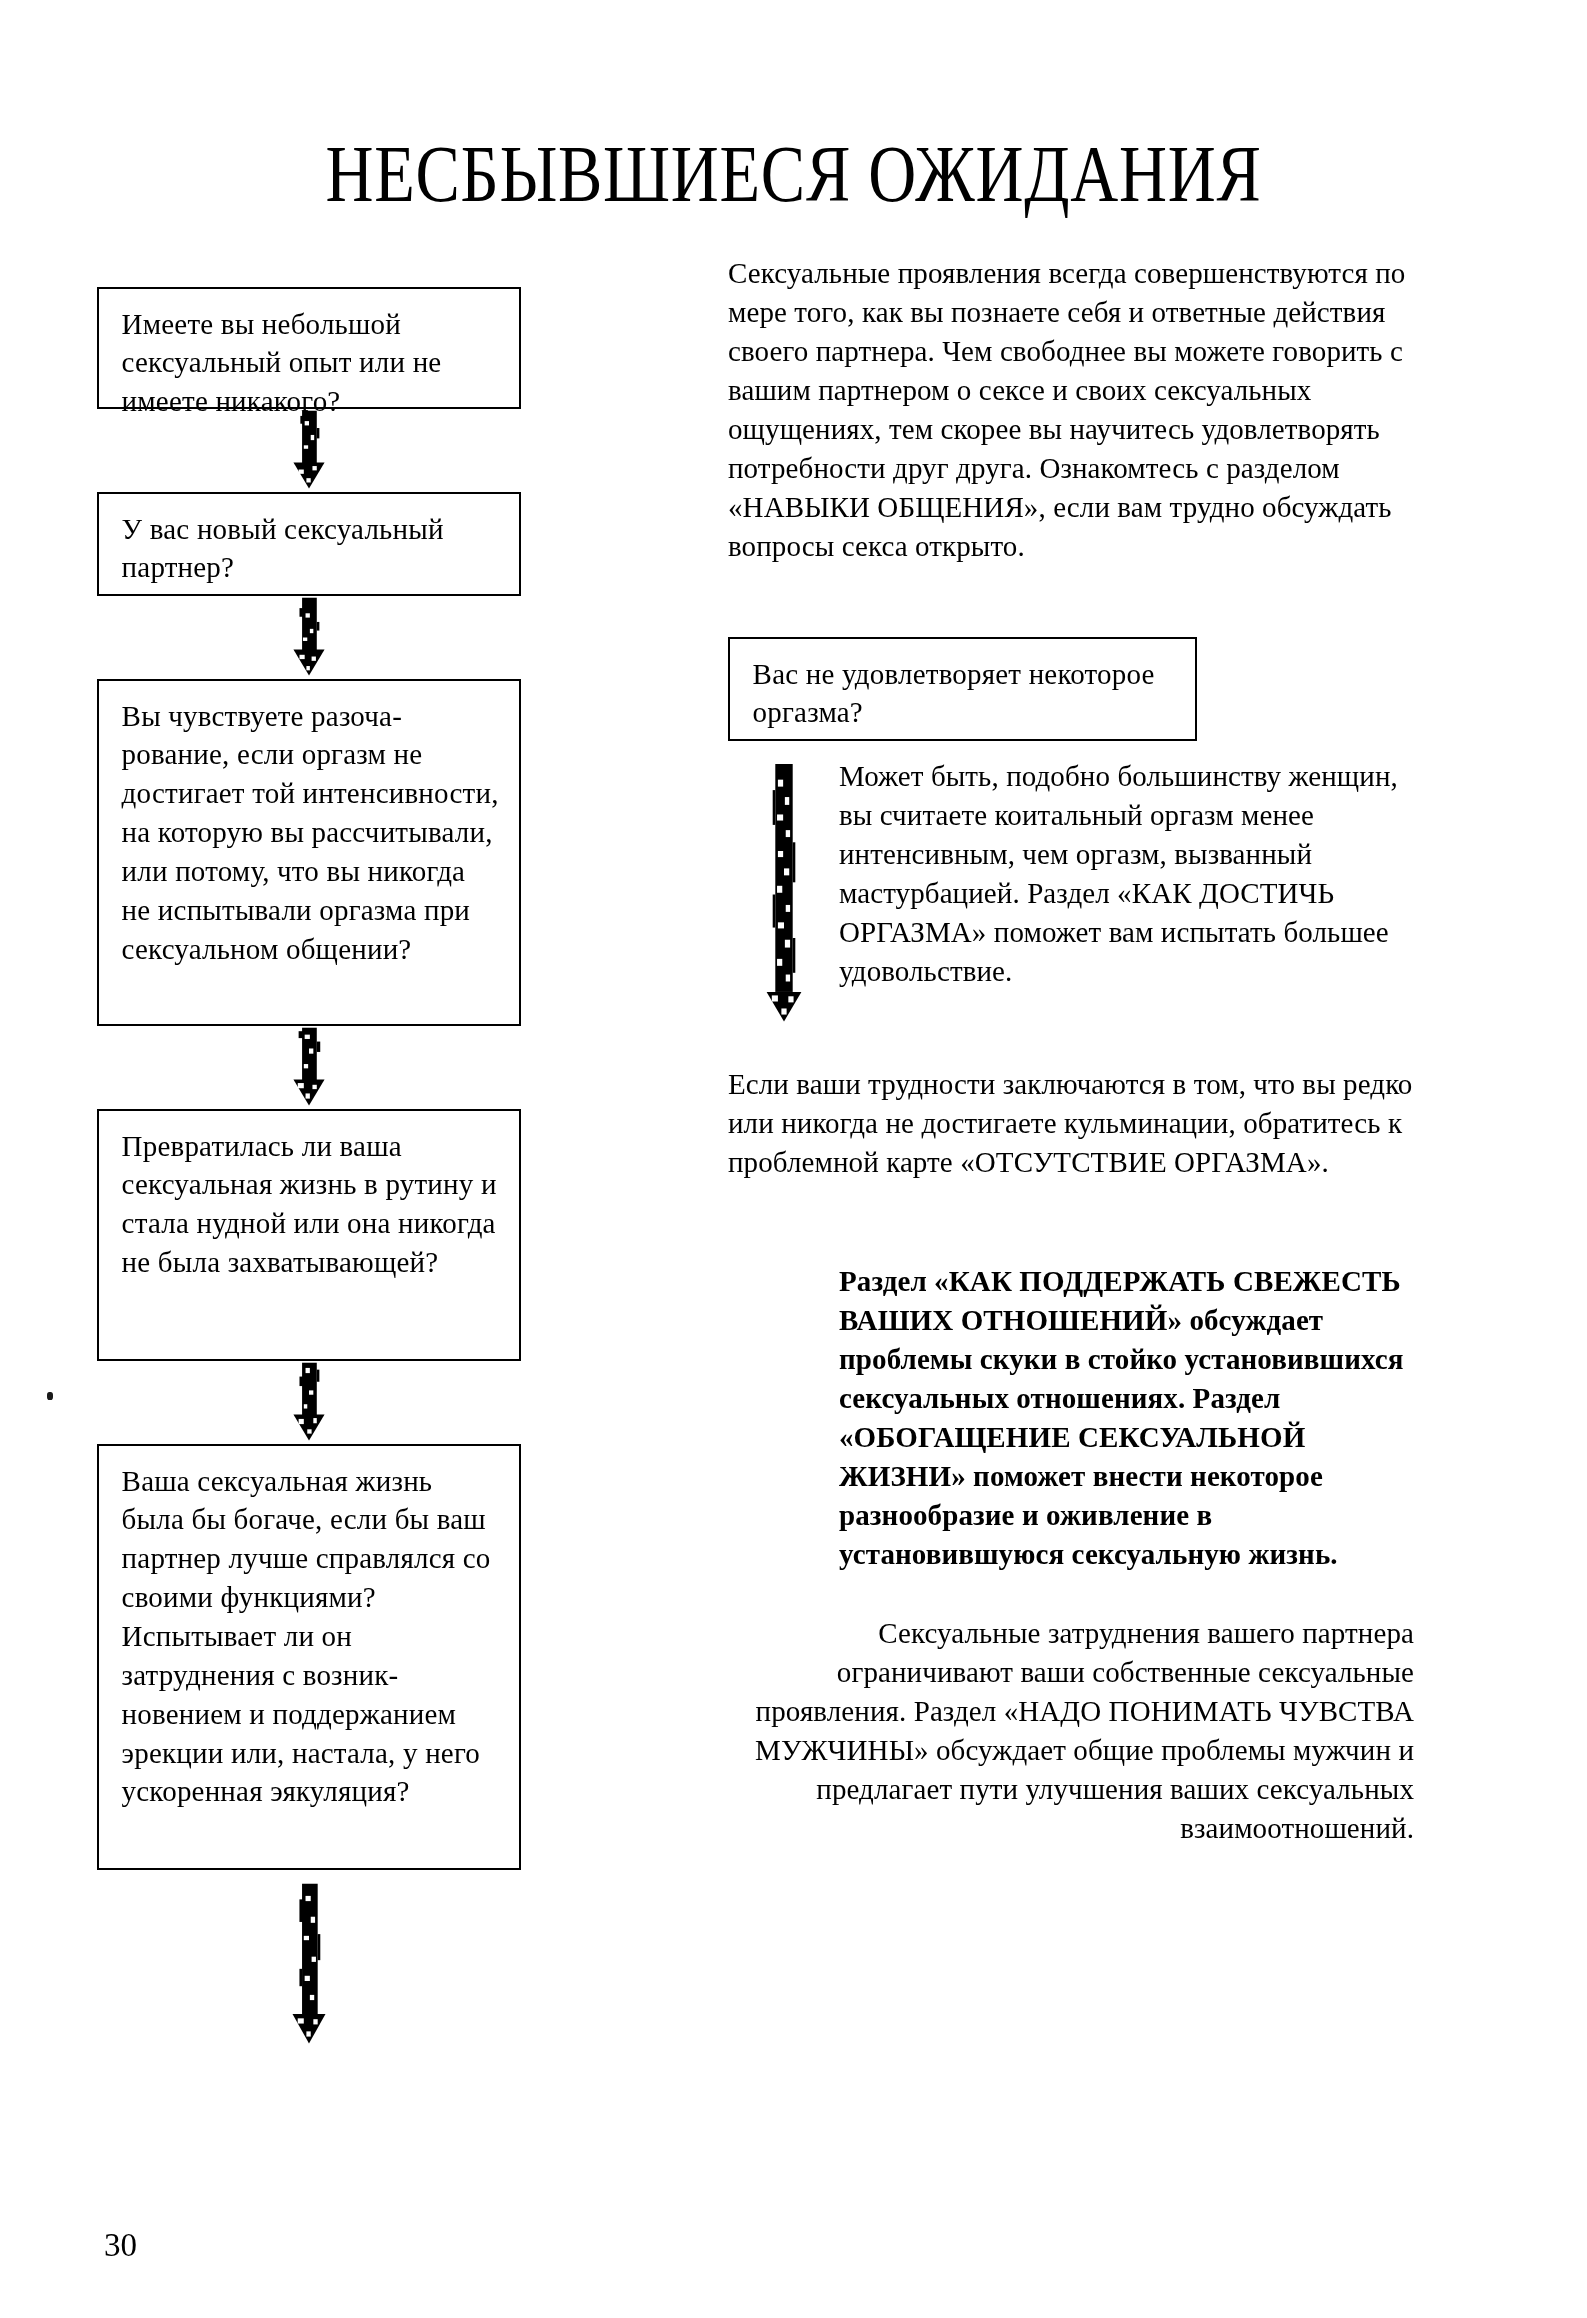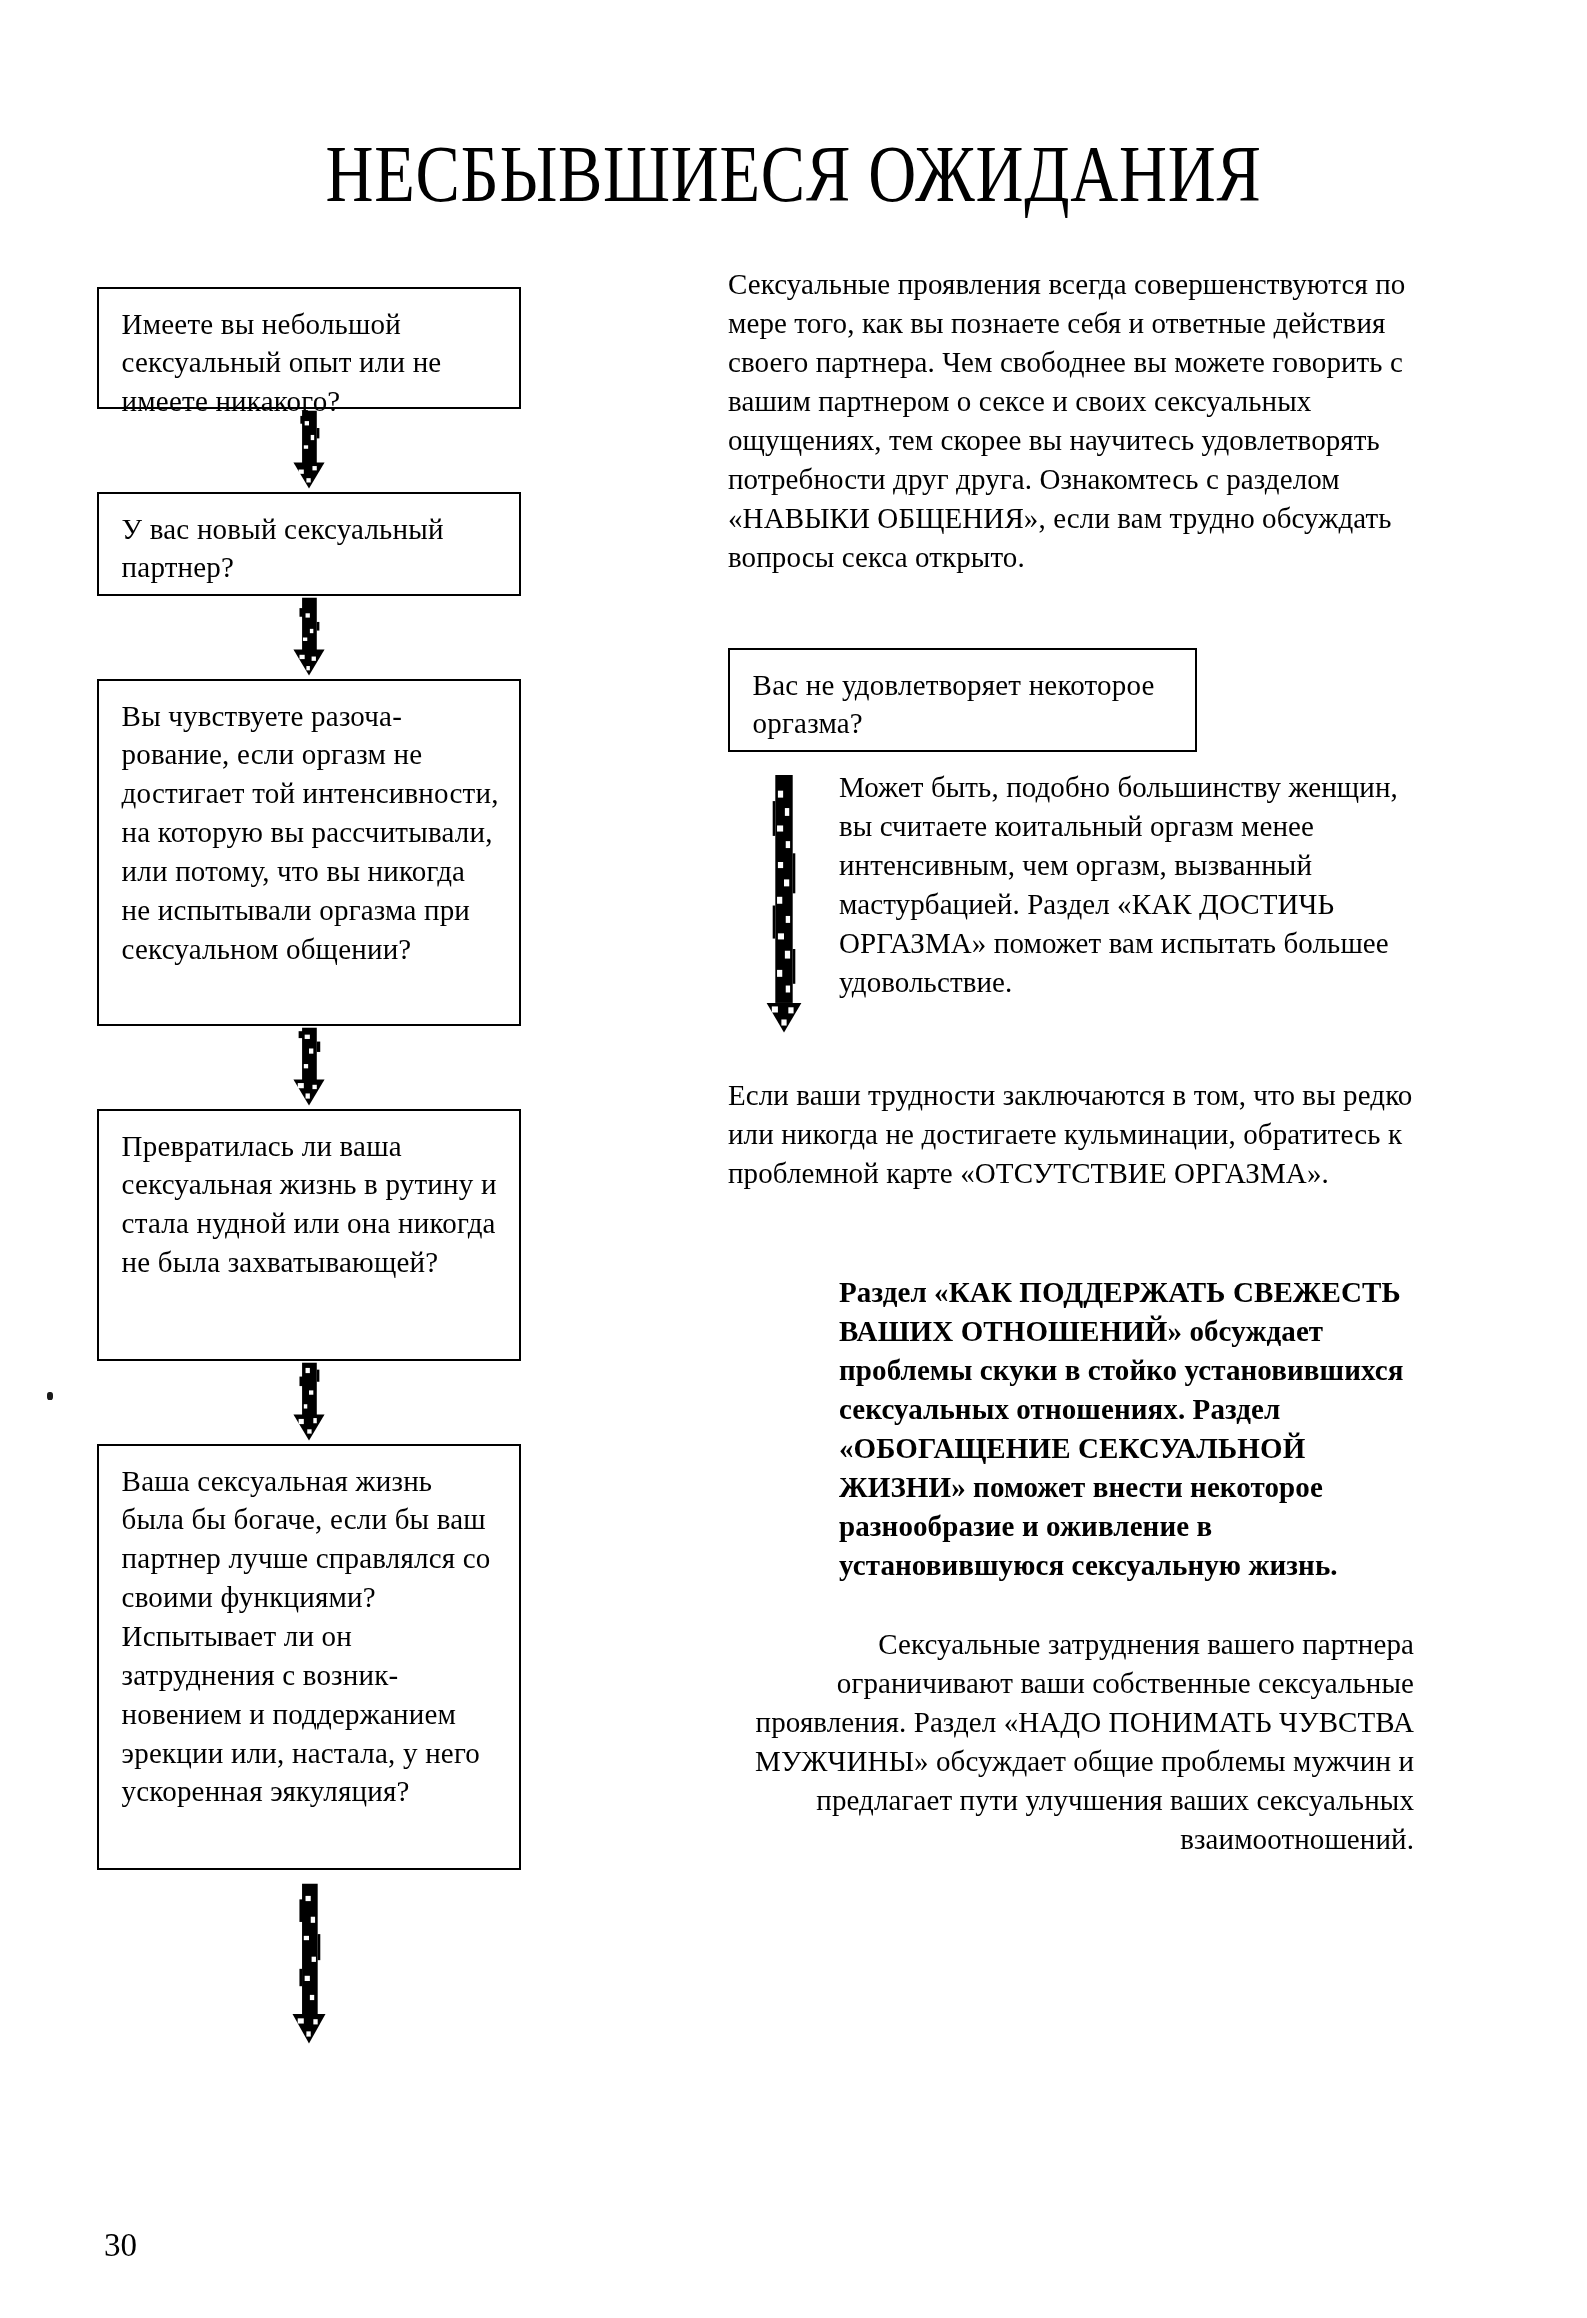--- a/index.html
+++ b/index.html
@@ -39,21 +39,21 @@
   
   .col-left {
     position: absolute;
     left: 97px;
     top: 287px;
     width: 424px;
   }
   .col-right {
     position: absolute;
     left: 728px;
-    top: 265px;
+    top: 254px;
     width: 686px;
   }
 
   
   .flow-box {
     border: 2.6px solid #000;
     box-sizing: border-box;
     padding: 15.6px 19px 17.4px 22.6px;
     font-size: 29px;
     line-height: 1.34;

